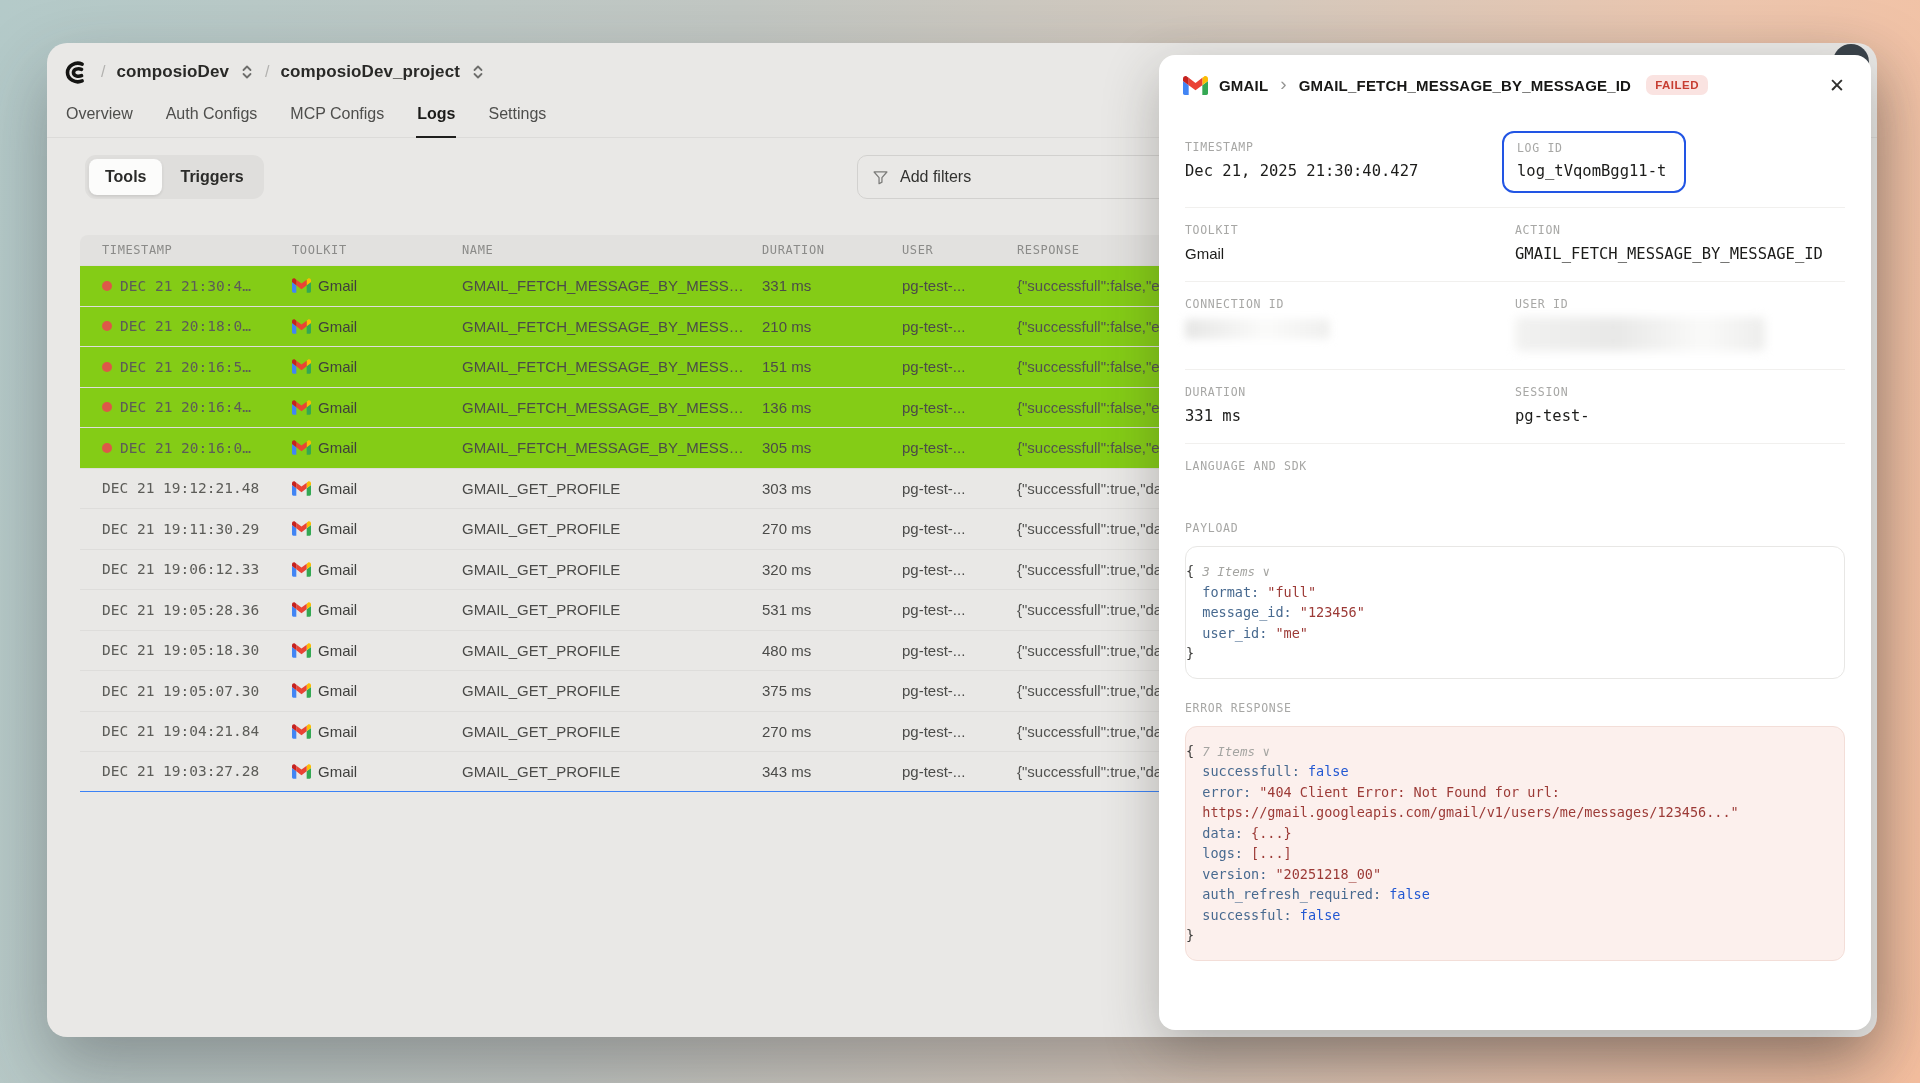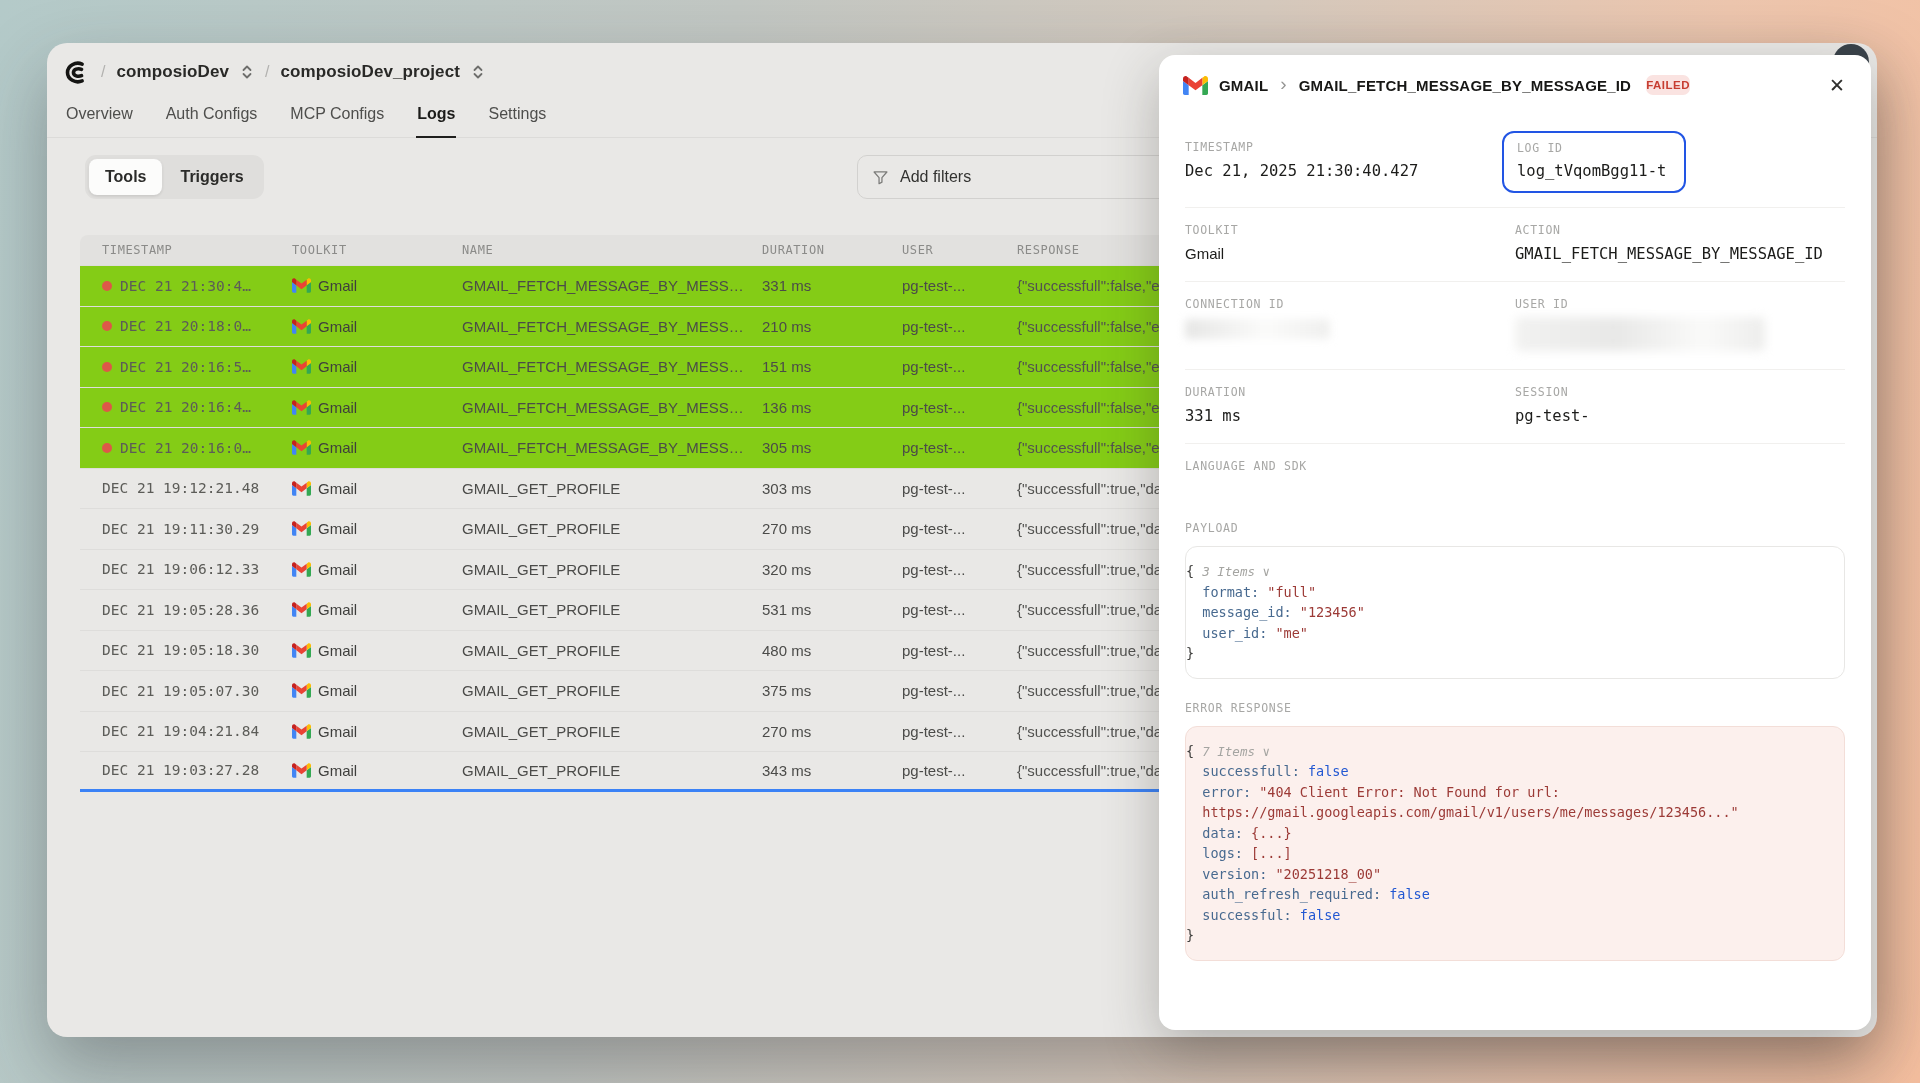--- a/index.html
+++ b/index.html
@@ -45,21 +45,21 @@
   .table { position:absolute; left:33px; top:192px; width:1740px; }
   .thead {
     display:flex; align-items:center; height:30px; background:#e2e1df;
     border-radius:8px 8px 0 0; padding-left:22px;
     font-family:"DejaVu Sans Mono", monospace; font-size:12px; color:#8b8b89; letter-spacing:.6px;
   }
   .trow {
     display:flex; align-items:center; height:40.5px; padding-left:22px;
     border-top:1px solid #dedddb; font-size:15px; color:#4b4b49; cursor:pointer;
   }
-  .tbody .trow:last-child { border-bottom:3px solid #3b82f6; }
+  .tbody .trow:last-child { border-bottom:1px solid #3b82f6; }
   .trow.failed { background:#84cc16; }
   .c1 { width:190px; } .c2 { width:170px; } .c3 { width:300px; } .c4 { width:140px; }
   .c5 { width:115px; } .c6 { flex:1; overflow:hidden; white-space:nowrap; }
   .cell-ts { font-family:"DejaVu Sans Mono", monospace; font-size:14.5px; color:#5c5c58;
              display:flex; align-items:center; white-space:nowrap; overflow:hidden; }
   .dot { width:10px; height:10px; border-radius:50%; background:#dd5848; margin-right:8px; display:none; flex:0 0 auto; }
   .trow.failed .dot { display:inline-block; }
   .cell-tk { display:flex; align-items:center; gap:7px; color:#3f3f3d; }
   .cell-name { white-space:nowrap; overflow:hidden; text-overflow:ellipsis; padding-right:16px; }
   .cell-resp { color:#525250; }
@@ -72,21 +72,21 @@
   .panel {
     position:absolute; left:1159px; top:55px; width:712px; height:975px;
     background:#ffffff; border-radius:16px; overflow:hidden; z-index:10;
     box-shadow:0 18px 55px rgba(50,45,40,.30);
   }
   .panel-header { height:60px; display:flex; align-items:center; gap:11px; padding:0 26px 0 24px; }
   .ph-toolkit, .ph-action { font-weight:700; font-size:15px; color:#171715; letter-spacing:.2px; }
   .ph-chev { color:#969694; font-size:19px; margin:0 1px; transform:translateY(-1px); }
   .badge-failed {
     background:#fae3e1; color:#c73d31; font-size:11.5px; font-weight:700;
-    padding:4px 0; border-radius:7px; letter-spacing:.5px; margin-left:4px;
+    padding:4px 9px; border-radius:7px; letter-spacing:.5px; margin-left:4px;
   }
   .close { margin-left:auto; font-size:19px; color:#2f2f2d; cursor:pointer; line-height:1; }
 
   .panel-body { padding:10px 26px 0; }
   .frow { display:flex; padding:15px 0 18px; border-bottom:1px solid #f1f0ee; }
   .frow.last { border-bottom:none; }
   .fcell { width:50%; }
   .flabel { font-family:"DejaVu Sans Mono", monospace; font-size:11.5px; letter-spacing:.7px;
             color:#a7a7a5; margin-bottom:8px; }
   .fvalue { font-family:"DejaVu Sans Mono", monospace; font-size:15.5px; color:#1c1c1a; }

